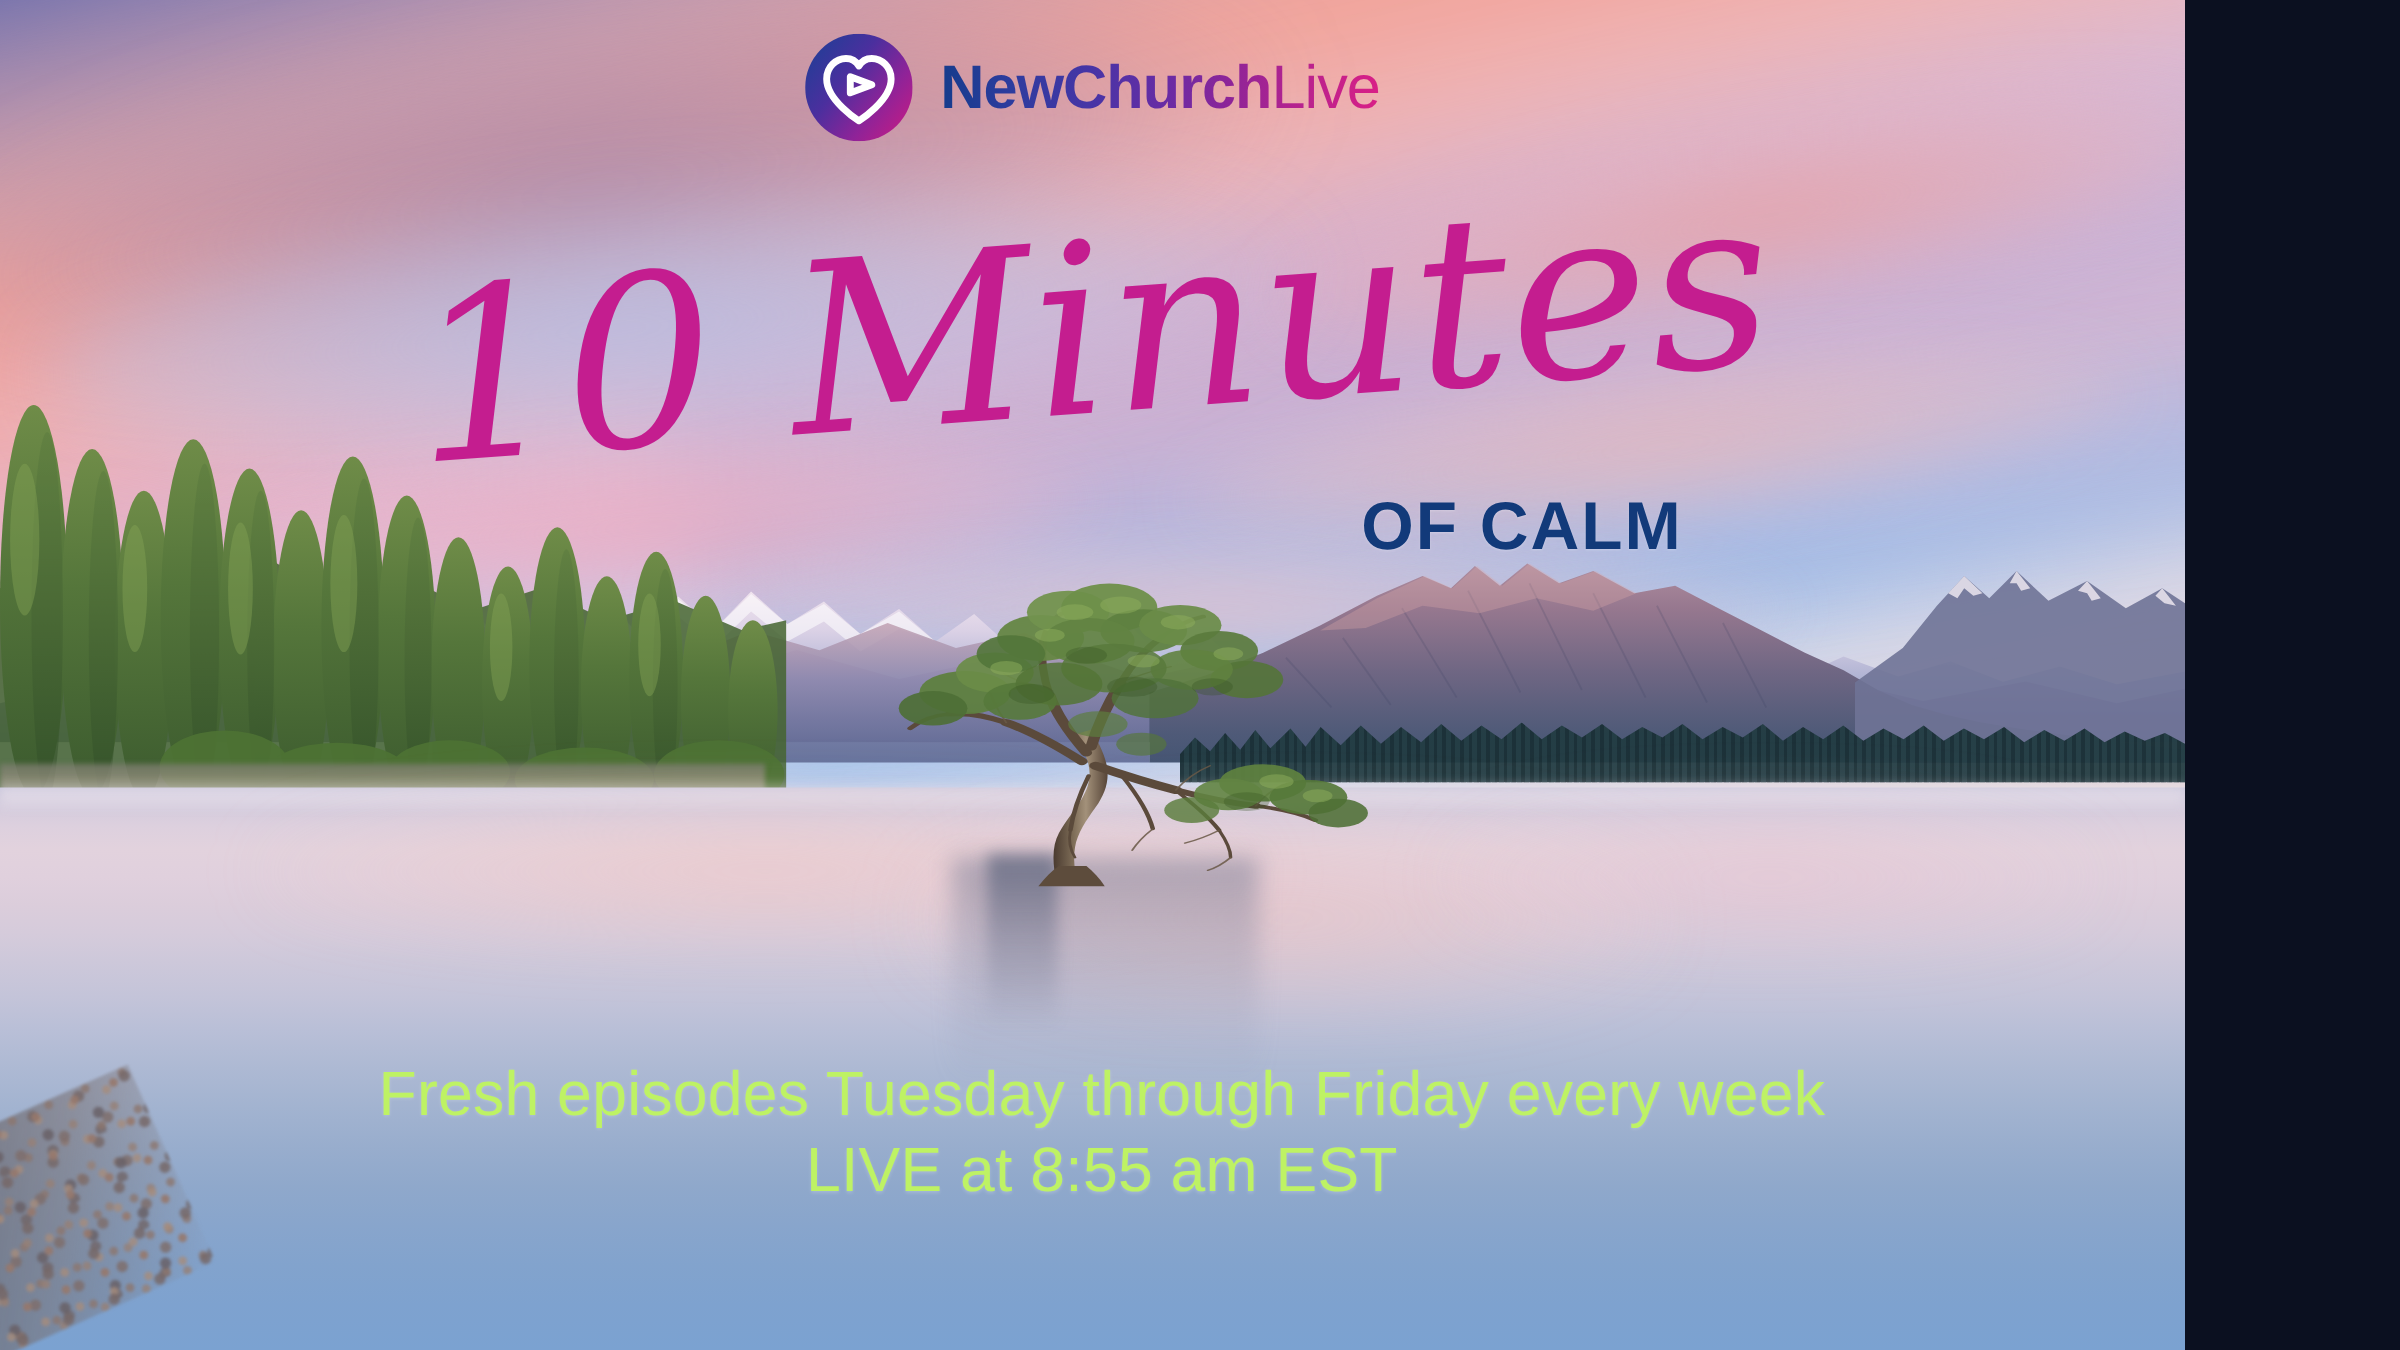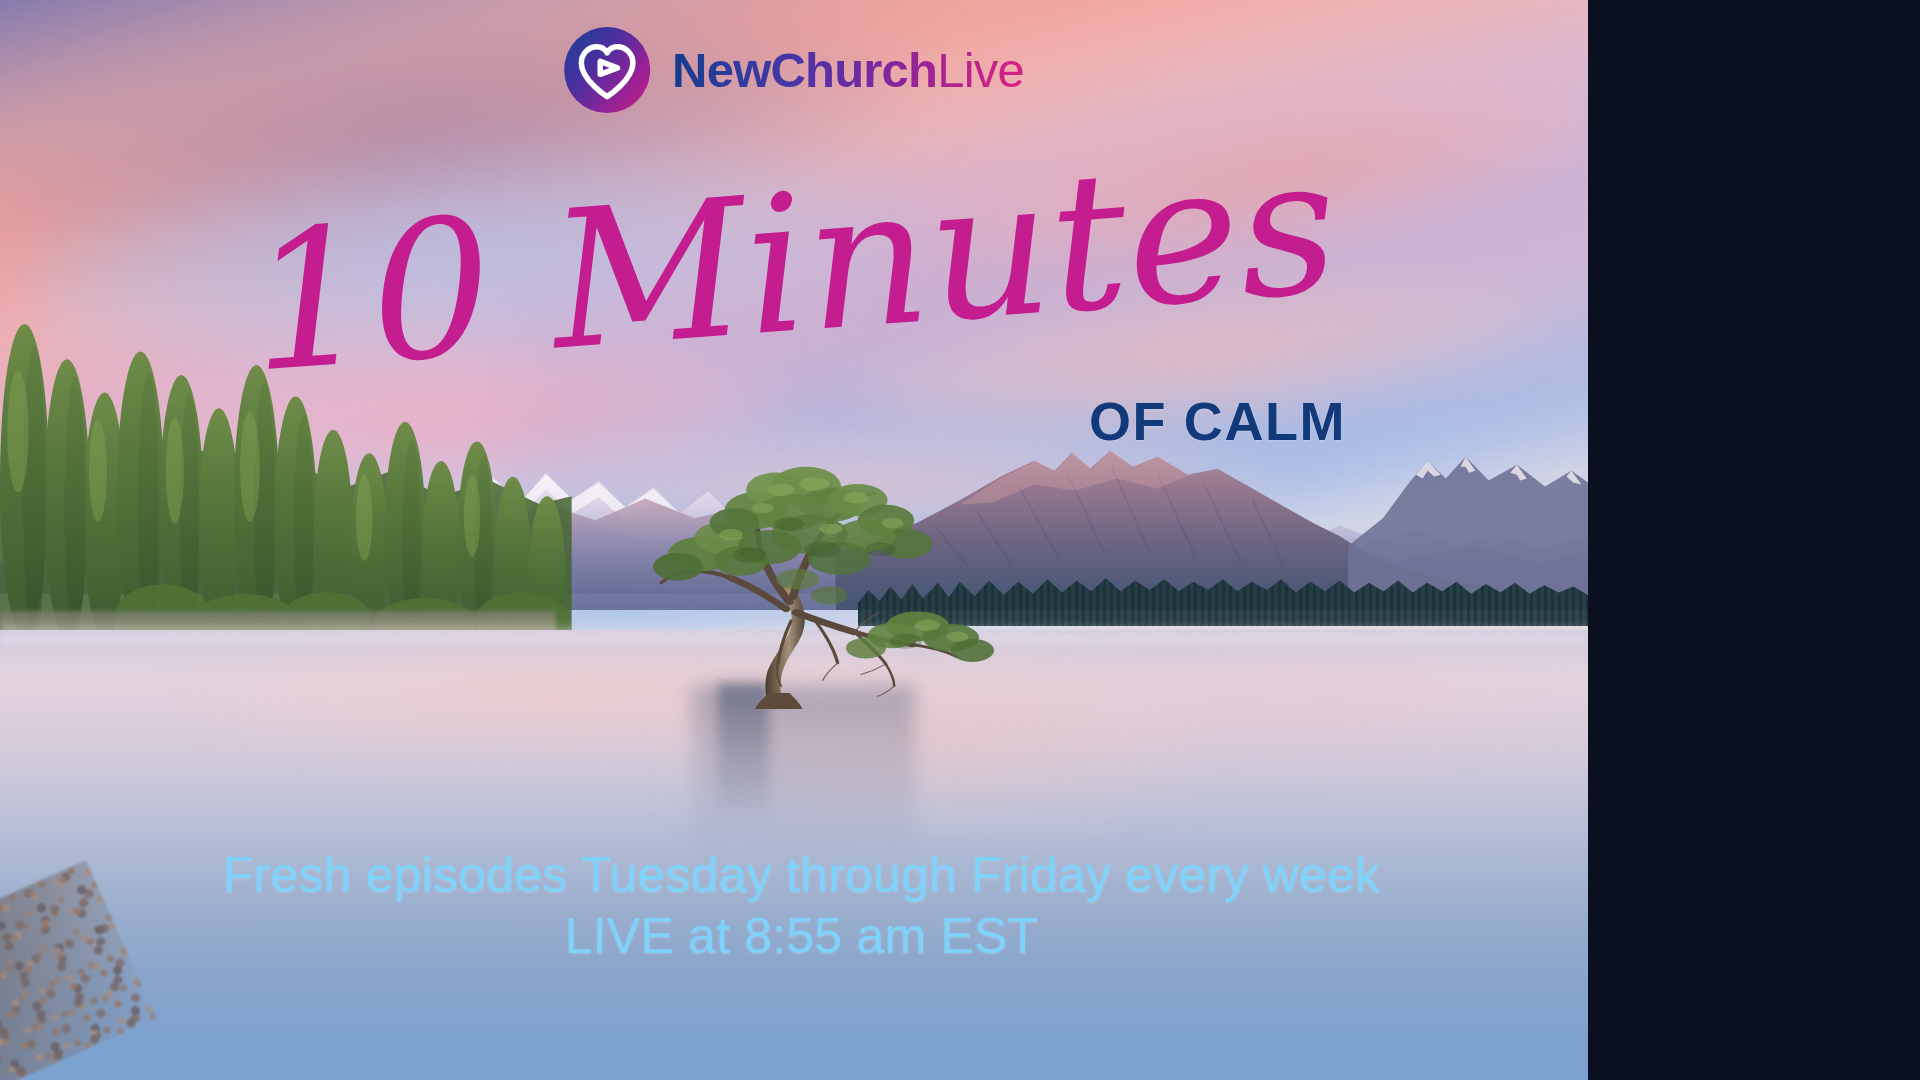--- a/index.html
+++ b/index.html
@@ -6,21 +6,21 @@
   * { margin:0; padding:0; box-sizing:border-box; }
   html, body {
     width:1920px; height:1080px;
     overflow:hidden;
     background:#0b1020;
     font-family:"Liberation Sans", sans-serif;
   }
 
   .poster {
     position:relative;
-    width:1588px; height:1080px;
+    width:1748px; height:1080px;
     overflow:hidden;
     isolation:isolate;
   }
 
   
   .photo { position:absolute; inset:0; overflow:hidden; }
 
   
   .sky-base {
     position:absolute; inset:0;
@@ -292,21 +292,21 @@
     color:#123a7a;
     line-height:1;
     text-shadow:0 1px 2px rgba(255,255,255,0.25);
   }
 
   
   .footer-text {
     position:absolute;
     left:0; right:0; top:845px;
     text-align:center;
-    color:#7dd3fc;
+    color:#bef264;
     line-height:1.22;
     margin-left:15px;
   }
   .footer-line {
     font-size:50px;
     font-weight:normal;
     letter-spacing:0.2px;
     display:block;
     text-shadow:0 1px 3px rgba(255,255,255,0.20);
   }

